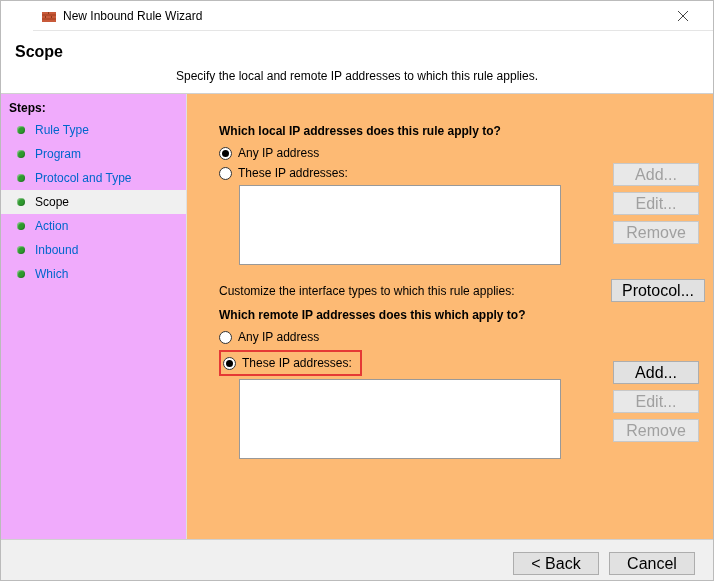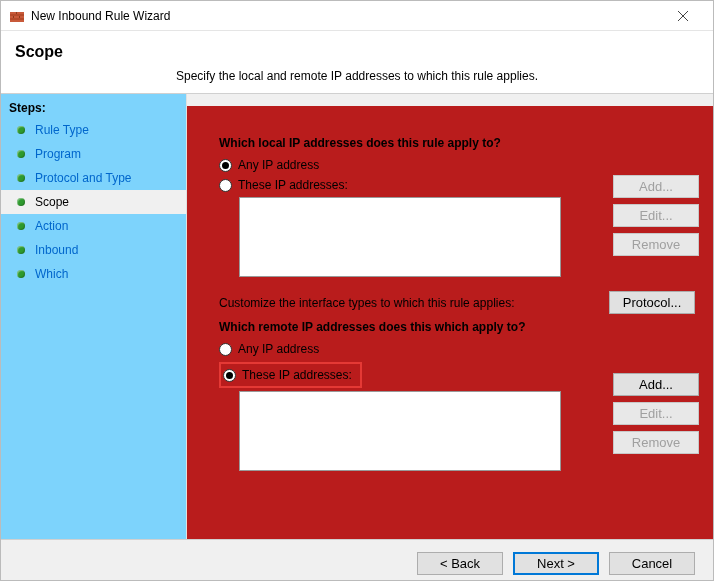--- a/index.html
+++ b/index.html
@@ -12,20 +12,21 @@
     height: 581px;
     overflow: hidden;
     border: 1px solid #bbb;
   }
   .titlebar {
     height: 30px;
     display: flex;
     align-items: center;
     padding: 0 8px;
     border-bottom: 1px solid #e5e5e5;
+    margin-left: 32px;
   }
   .titlebar .icon {
     width: 16px; height: 16px;
     margin-right: 6px;
     display: inline-flex;
     align-items: center;
     justify-content: center;
   }
   .titlebar .title { flex: 1; color: #000; }
   .titlebar .close {
@@ -46,21 +47,21 @@
     color: #000;
   }
   .header .sub { color: #000000; text-align: center; }
   .body {
     display: flex;
     height: 445px;
     background: #f0f0f0;
   }
   .sidebar {
     width: 186px;
-    background: #7dd3fc;
+    background: #f0abfc;
     border-right: 1px solid #e0e0e0;
     padding: 4px 0;
   }
   .steps-title {
     font-weight: bold;
     padding: 3px 8px;
     color: #000;
   }
   .step {
     display: flex;
@@ -74,24 +75,23 @@
     border-radius: 50%;
     background: #2e9a2e;
     margin-right: 10px;
     flex-shrink: 0;
     box-shadow: inset -1px -1px 1px rgba(0,0,0,0.2), inset 1px 1px 1px rgba(255,255,255,0.4);
   }
   .step .label { color: #0066cc; }
   .step.active .label { color: #000; }
   .main {
     flex: 1;
-    padding: 18px 16px 10px 32px;
-    background: #b91c1c;
+    padding: 18px 6px 10px 32px;
+    background: #fdba74;
     position: relative;
-    margin-top: 12px;
   }
   .section-title {
     font-weight: bold;
     margin: 12px 0 6px 0;
   }
   .radio-row {
     display: flex;
     align-items: center;
     padding: 2px 0;
     margin-bottom: 2px;
@@ -123,21 +123,21 @@
     position: absolute;
     display: flex;
     flex-direction: column;
     gap: 6px;
   }
   .btn {
     background: #e1e1e1;
     border: 1px solid #adadad;
     min-width: 86px;
     height: 23px;
-    font-size: 13px;
+    font-size: 16px;
     font-family: inherit;
     padding: 0 10px;
     cursor: default;
     display: inline-flex;
     align-items: center;
     justify-content: center;
   }
   .btn.disabled {
     color: #a0a0a0;
     border-color: #c8c8c8;
@@ -276,15 +276,14 @@
       <button class="btn">Add...</button>
       <button class="btn disabled">Edit...</button>
       <button class="btn disabled">Remove</button>
     </div>
 
   </div>
 </div>
 
 <div class="footer">
   <button class="btn" style="min-width:86px">&lt; Back</button>
-  <button class="btn primary" style="min-width:86px">Next &gt;</button>
   <button class="btn" style="min-width:86px">Cancel</button>
 </div>
 
 </body></html>

